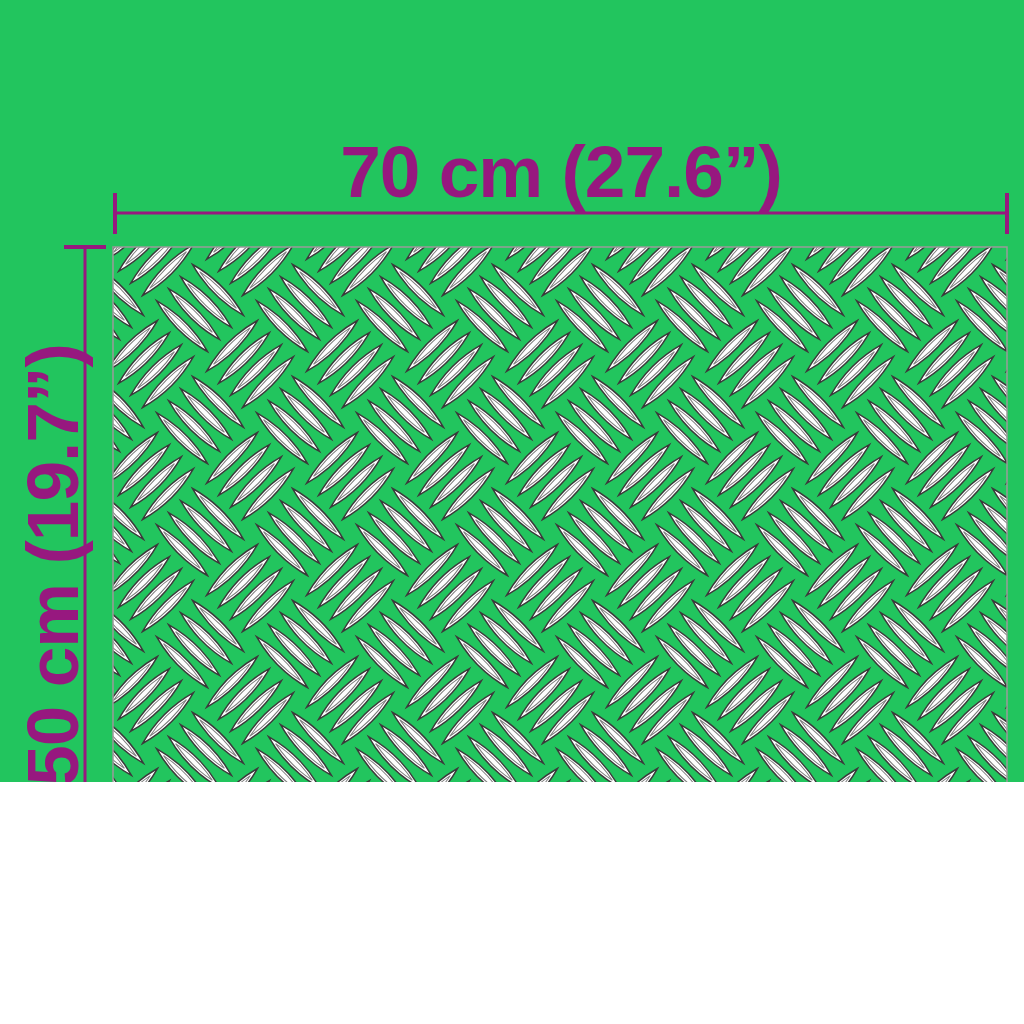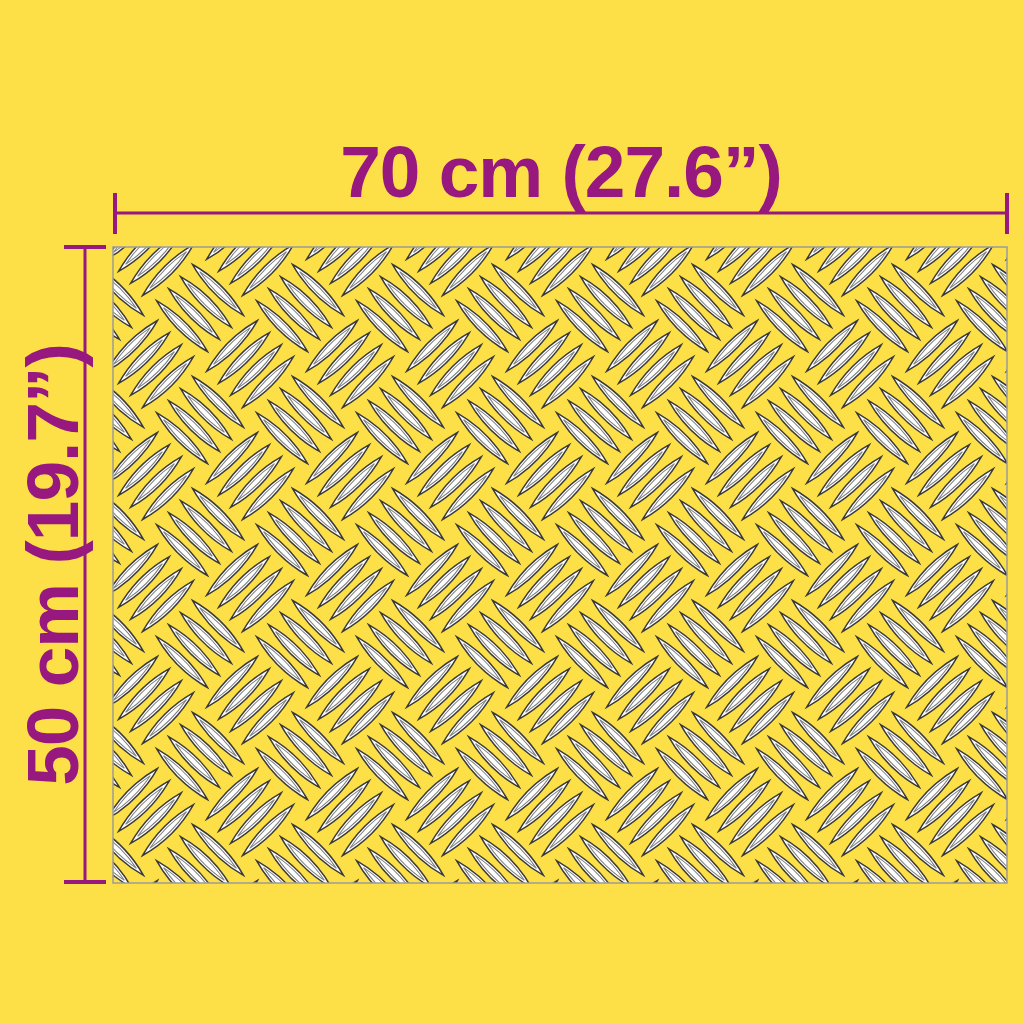--- a/index.html
+++ b/index.html
@@ -1,19 +1,19 @@
 <!DOCTYPE html>
 <html><head>
 <meta charset="utf-8">
 <style>
   html,body{margin:0;padding:0;background:#ffffff;}
   .canvas{
     position:relative;
-    width:1024px;height:1024px;
-    background:#fde047;
+    width:1024px;height:782px;
+    background:#22c55e;
     overflow:hidden;
     font-family:"Liberation Sans","DejaVu Sans",sans-serif;
     text-align:right;
   }
   svg{display:block;}
   .dim-label{
     font-family:"Liberation Sans","DejaVu Sans",sans-serif;
     font-weight:bold;
     font-size:73px;
     letter-spacing:-1px;

